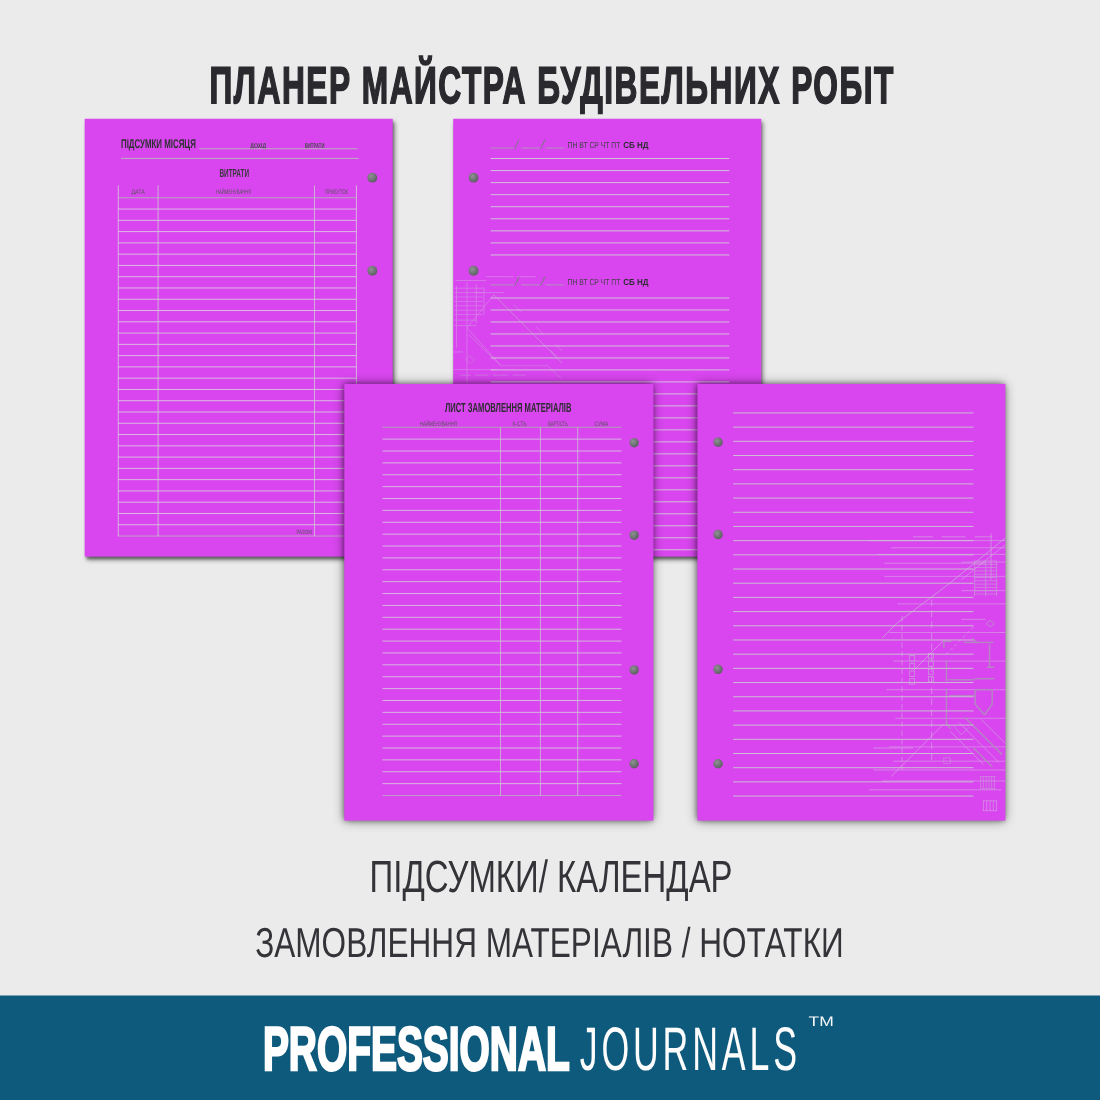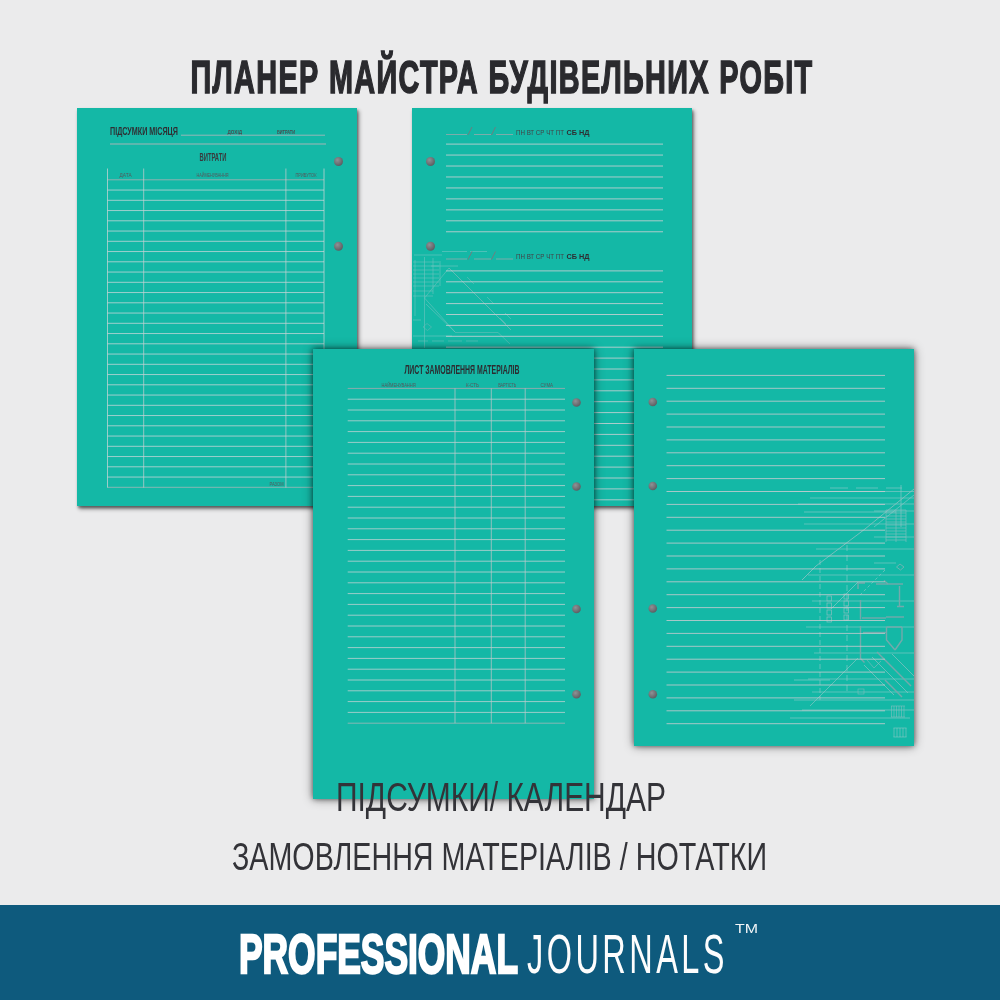--- a/index.html
+++ b/index.html
@@ -1,18 +1,18 @@
 <!DOCTYPE html>
 <html><head>
 <meta charset="utf-8">
 <style>
   html,body{margin:0;padding:0}
   body{width:1000px;height:1000px;position:relative;background:#ebebec;
        font-family:"Liberation Sans",sans-serif;overflow:hidden}
-  .page{position:absolute;background:#14b8a6}
+  .page{position:absolute;background:#d946ef}
   svg{display:block}
   .abs{position:absolute}
 </style>
 </head>
 <body>
 
 <svg class="abs" style="left:0;top:0" width="1000" height="110">
   <text x="502" y="93.2" text-anchor="middle" textLength="623" lengthAdjust="spacingAndGlyphs" font-family="Liberation Sans" font-weight="bold" font-size="47" letter-spacing="2.2" fill="#2a2a2e" stroke="#2a2a2e" stroke-width="1.6">ПЛАНЕР МАЙСТРА БУДІВЕЛЬНИХ РОБІТ</text>
 </svg>
 
@@ -194,21 +194,21 @@
         </filter>
         <radialGradient id="hg2" cx="0.38" cy="0.34" r="0.75">
       <stop offset="0" stop-color="#8f9195"></stop>
       <stop offset="0.55" stop-color="#707276"></stop>
       <stop offset="1" stop-color="#56585c"></stop>
     </radialGradient>
   </defs>
 </svg>
 </div>
 
-<div class="page" id="p3" style="left:313px;top:349px;width:281px;height:450px;box-shadow:0 0 5px rgba(0,0,0,.48),0 0 10px rgba(0,0,0,.45)">
+<div class="page" id="p3" style="left:313px;top:349px;width:281px;height:397px;box-shadow:0 0 5px rgba(0,0,0,.48),0 0 10px rgba(0,0,0,.45)">
 <svg width="281" height="397" viewBox="0 0 281 397">
 
   <text x="149" y="25.4" text-anchor="middle" font-weight="bold" font-size="12" textLength="115" lengthAdjust="spacingAndGlyphs" fill="#2c2c30">ЛИСТ ЗАМОВЛЕННЯ МАТЕРІАЛІВ</text>
 
   <text x="85.6" y="38" text-anchor="middle" font-size="6" textLength="34" lengthAdjust="spacingAndGlyphs" fill="#56565a">НАЙМЕНУВАННЯ</text>
   <text x="159.4" y="38" text-anchor="middle" font-size="6" textLength="13" lengthAdjust="spacingAndGlyphs" fill="#56565a">К-СТЬ</text>
   <text x="194.2" y="38" text-anchor="middle" font-size="6" textLength="18" lengthAdjust="spacingAndGlyphs" fill="#56565a">ВАРТІСТЬ</text>
   <text x="233.8" y="38" text-anchor="middle" font-size="6" textLength="12.5" lengthAdjust="spacingAndGlyphs" fill="#56565a">СУМА</text>
 
   <line x1="34.7" y1="39.4" x2="252" y2="39.4" stroke="#aaaaae" stroke-width="0.8"></line>

